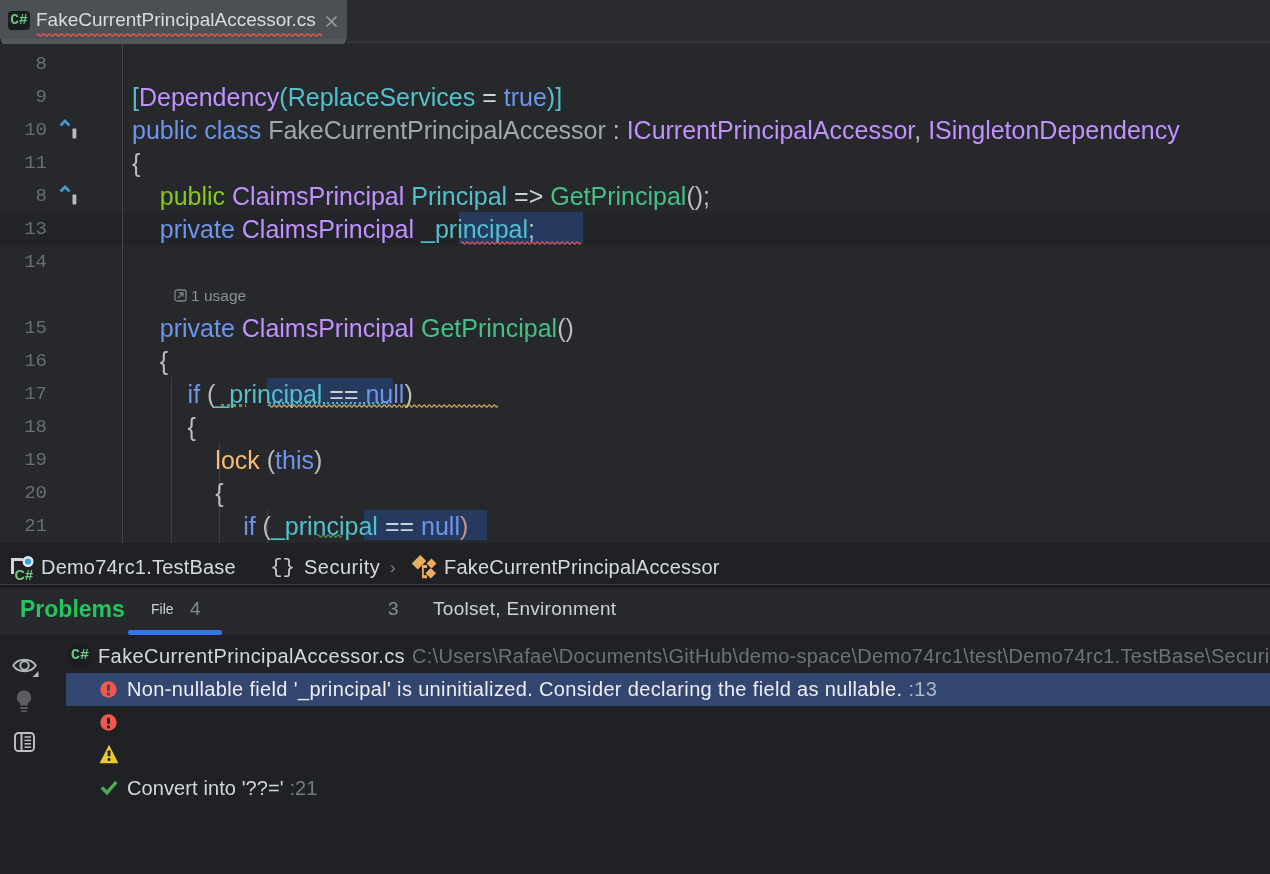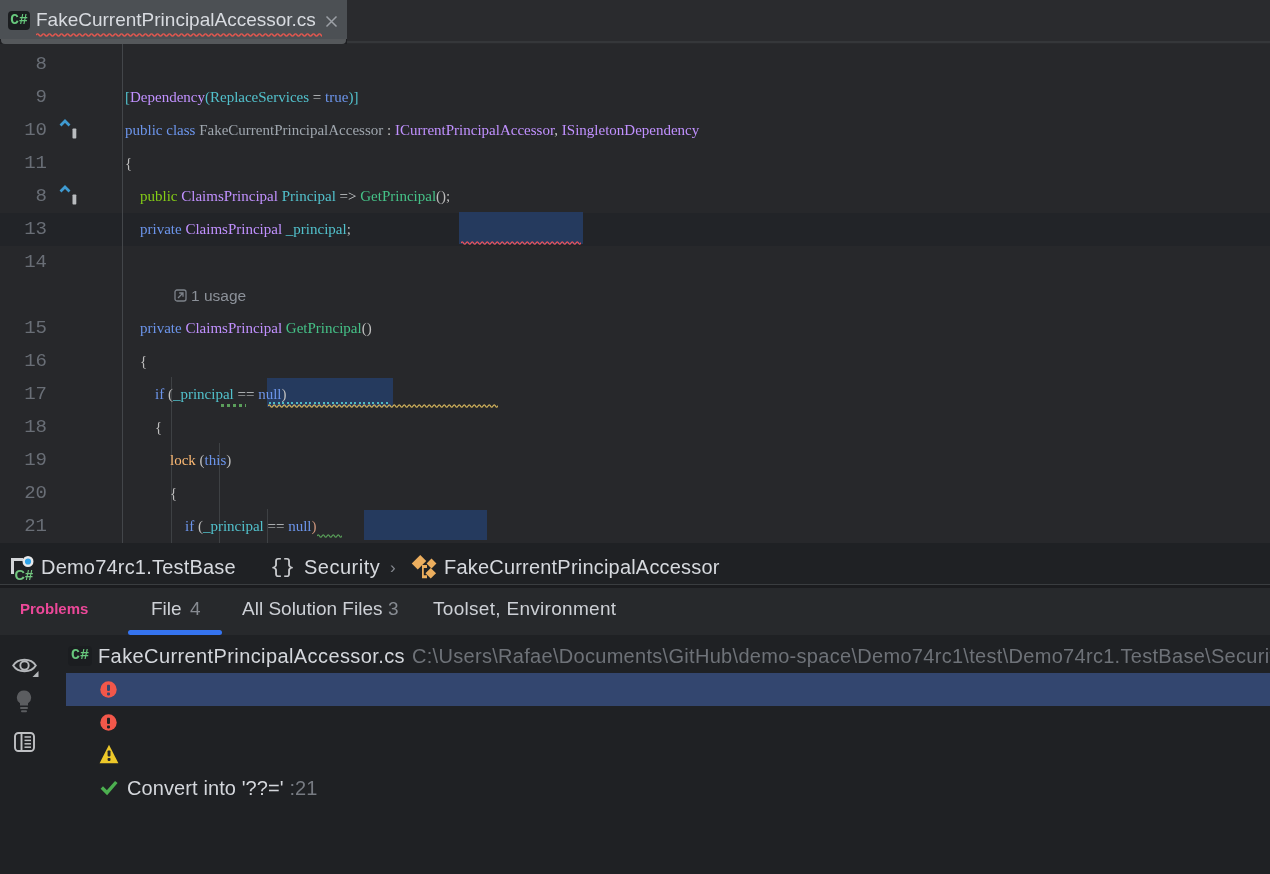--- a/index.html
+++ b/index.html
@@ -1,20 +1,20 @@
 <!DOCTYPE html>
 <html><head><meta charset="utf-8"><style>
 * {margin:0;padding:0;box-sizing:border-box}
 html,body {width:1270px;height:874px;overflow:hidden;background:#1F2124;
   font-family:"Liberation Sans",sans-serif;}
 .abs {position:absolute}
 .ln {position:absolute;left:0;width:47px;text-align:right;height:33px;line-height:33px;
   font-family:"Liberation Mono",monospace;font-size:19px;color:#696E76}
-.cl {position:absolute;left:125px;height:33px;line-height:33px;white-space:pre;
-  font-family:Liberation Serif, serif;font-size:15px}
+.cl {position:absolute;left:132px;height:33px;line-height:33px;white-space:pre;
+  font-family:Liberation Sans, sans-serif;font-size:25px}
 .ui {font-size:20px;letter-spacing:0.4px;color:#D4D7DC;white-space:nowrap}
 .bc {font-size:20px;letter-spacing:0.2px;color:#D6D9DE;height:42px;line-height:49px;white-space:nowrap}
 svg {display:block}
 </style></head>
 <body>
 
 <div class="abs" style="left:0;top:0;width:1270px;height:44px;background:#2A2B2E">
   <div class="abs" style="left:347px;top:41px;width:923px;height:2px;background:#35373A"></div>
   <div class="abs" style="left:0;top:39px;width:347px;height:5px;background:#1E1F22"></div>
   <div class="abs" style="left:0;top:0;width:347px;height:39px;background:#4C5054"></div>
@@ -112,25 +112,24 @@
     <rect x="18" y="6" width="7" height="7" transform="rotate(-45 21.5 9.5)"></rect>
     <rect x="17" y="15.5" width="7.5" height="7.5" transform="rotate(-45 20.75 19.25)"></rect>
     <path d="M12 11 h5 v3 h-3.2 v7.2 H17 v3 h-5 Z"></path>
       </g>
     </svg>
   <div class="abs bc" style="left:444px;top:0">FakeCurrentPrincipalAccessor</div>
 </div>
 
 <div class="abs" style="left:0;top:584px;width:1270px;height:1px;background:#3A3D40"></div>
 <div class="abs" style="left:0;top:585px;width:1270px;height:50px;background:#27292C;border-top:3px solid #1B1C1F">
-  <div class="abs" style="left:20px;top:0;height:42px;line-height:42px;font-size:15px;font-weight:bold;color:#ec4899">Problems</div>
-  <div class="abs" style="left:151px;top:0;height:42px;line-height:42px;font-size:19px;color:#CDD0D6">File</div>
+  <div class="abs" style="left:20px;top:0;height:42px;line-height:42px;font-size:23px;font-weight:bold;color:#22c55e">Problems</div>
+  <div class="abs" style="left:151px;top:0;height:42px;line-height:42px;font-size:14px;color:#CDD0D6">File</div>
   <div class="abs" style="left:190px;top:0;height:42px;line-height:42px;font-size:19px;color:#878B92">4</div>
   <div class="abs" style="left:128px;top:42px;width:94px;height:4.5px;background:#3574F0;border-radius:2.5px"></div>
-  <div class="abs" style="left:242px;top:0;height:42px;line-height:42px;font-size:19px;color:#CDD0D6">All Solution Files</div>
   <div class="abs" style="left:388px;top:0;height:42px;line-height:42px;font-size:19px;color:#878B92">3</div>
   <div class="abs" style="left:433px;top:0;height:42px;line-height:42px;font-size:19px;color:#CDD0D6;letter-spacing:0.3px">Toolset, Environment</div>
 </div>
 
 <div class="abs" style="left:0;top:635px;width:1270px;height:239px;background:#1F2124;overflow:hidden">
   <svg class="abs" style="left:11px;top:19px" width="28" height="24" viewBox="0 0 28 24">
     <path d="M2.2 11.5 C7 3.8, 20 3.8, 24.8 11.5 C20 19.2, 7 19.2, 2.2 11.5 Z" fill="none" stroke="#B5B8BB" stroke-width="1.9"></path>
     <circle cx="13.5" cy="11.5" r="4.2" fill="none" stroke="#B5B8BB" stroke-width="1.9"></circle>
     <path d="M21.5 23 L27.5 23 L27.5 17 Z" fill="#B5B8BB"></path>
     </svg>
@@ -153,20 +152,21 @@
        text-align:center;line-height:20px">C#</div>
   <div class="abs ui" style="left:98px;top:5px;height:33px;line-height:33px">FakeCurrentPrincipalAccessor.cs</div>
   <div class="abs ui" style="left:412px;top:5px;height:33px;line-height:33px;color:#6E7278;letter-spacing:0.3px">C:\Users\Rafae\Documents\GitHub\demo-space\Demo74rc1\test\Demo74rc1.TestBase\Security\FakeCu</div>
 
   <div class="abs" style="left:66px;top:38px;width:1204px;height:33px;background:#33466F"></div>
   <svg class="abs" style="left:100px;top:46px" width="17" height="17" viewBox="0 0 17 17">
     <circle cx="8.5" cy="8.5" r="8.2" fill="#F2574A"></circle>
     <rect x="7" y="3.7" width="3" height="6.2" rx="0.8" fill="#33466F"></rect>
     <rect x="7" y="11.4" width="3" height="3" rx="0.8" fill="#33466F"></rect>
     </svg>
+  <div class="abs ui" style="left:127px;top:38px;height:33px;line-height:33px;color:#ECEEF2;letter-spacing:0.35px">Non-nullable field '_principal' is uninitialized. Consider declaring the field as nullable. <span style="color:#AEB7C6">:13</span></div>
 
   <svg class="abs" style="left:100px;top:79px" width="17" height="17" viewBox="0 0 17 17">
     <circle cx="8.5" cy="8.5" r="8.2" fill="#F2574A"></circle>
     <rect x="7" y="3.7" width="3" height="6.2" rx="0.8" fill="#1F2124"></rect>
     <rect x="7" y="11.4" width="3" height="3" rx="0.8" fill="#1F2124"></rect>
     </svg>
 
   <svg class="abs" style="left:99px;top:109px" width="20" height="20" viewBox="0 0 20 20">
     <path d="M10 0.8 L19.4 19.2 H0.6 Z" fill="#EDC829"></path>
     <rect x="8.6" y="6.4" width="2.9" height="6" rx="0.8" fill="#22262E"></rect>

